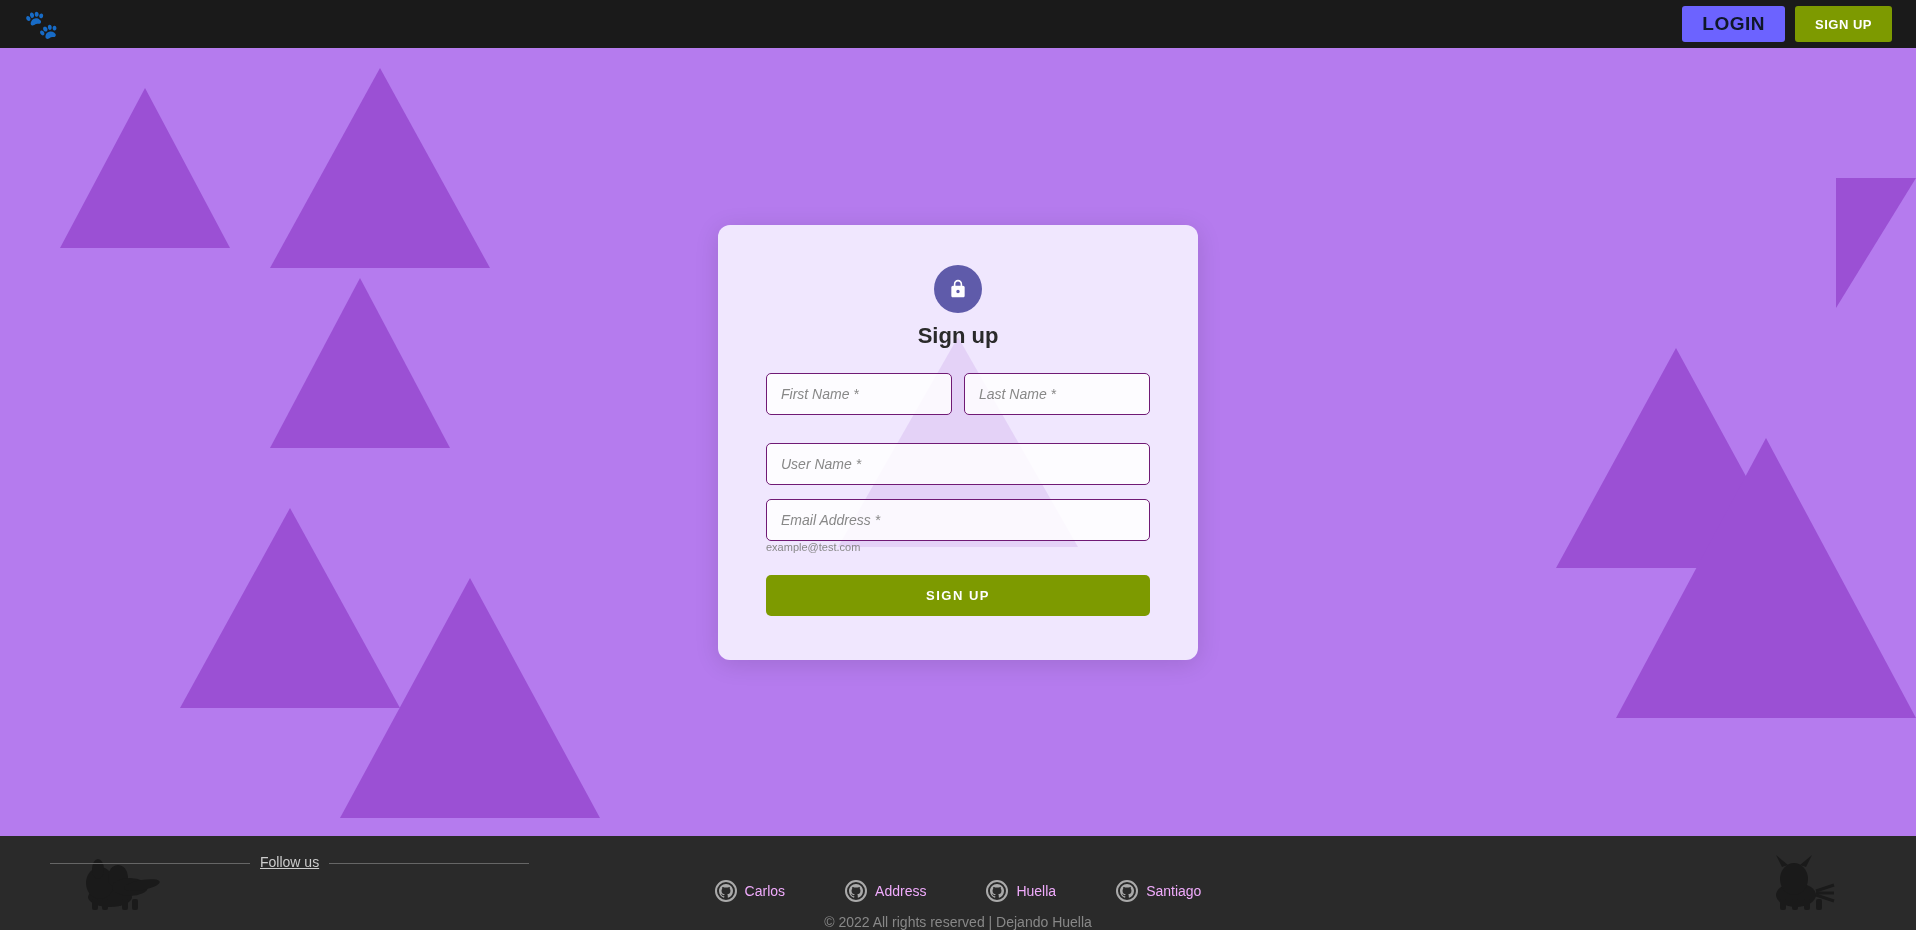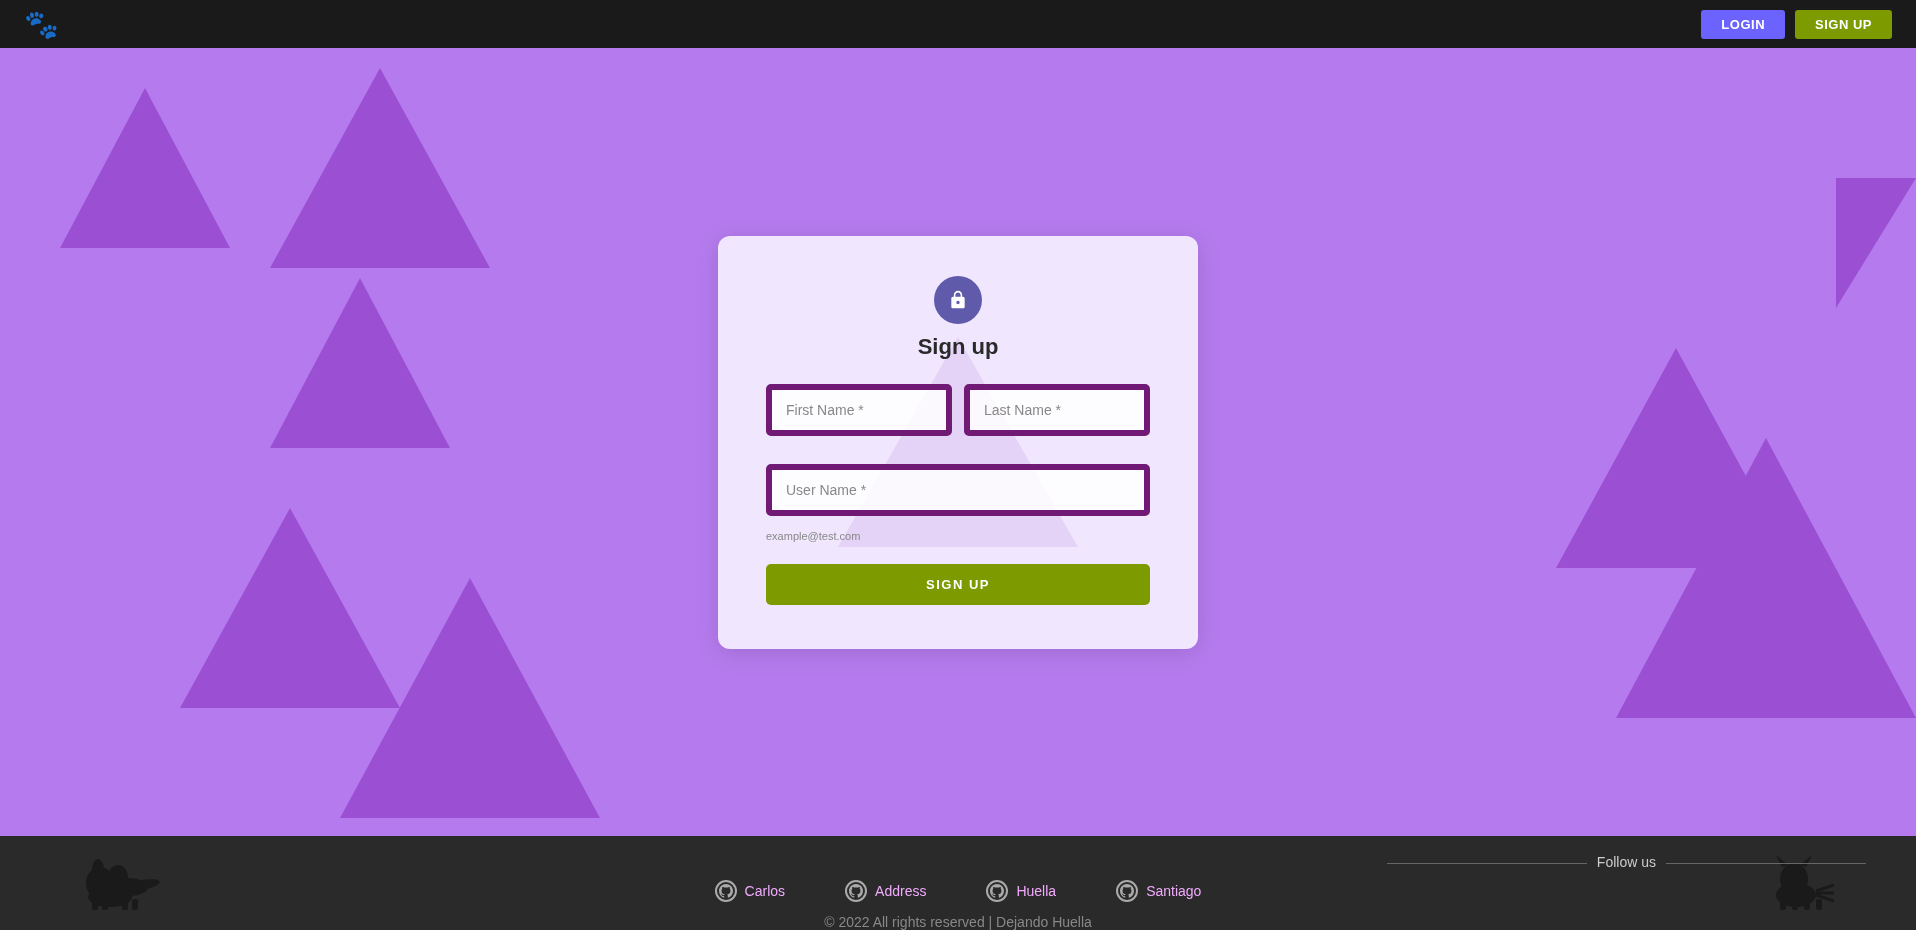--- a/index.html
+++ b/index.html
@@ -15,24 +15,24 @@
       padding: 0 24px;
       flex-shrink: 0;
     }
     .navbar-logo {
       font-size: 28px;
       color: #7ec85a;
     }
     .navbar-buttons { display: flex; gap: 10px; }
     .btn-login {
       background-color: #6c63ff;
-      color: #ffffff;
+      color: #0f172a;
       border: none;
       padding: 7px 20px;
-      font-size: 13px;
+      font-size: 19px;
       font-weight: 600;
       cursor: pointer;
       border-radius: 3px;
       letter-spacing: 0.5px;
     }
     .btn-signup-nav {
       background-color: #7d9a00;
       color: white;
       border: none;
       padding: 7px 20px;
@@ -124,28 +124,29 @@
       margin-bottom: 14px;
     }
     .form-group {
       display: flex;
       flex-direction: column;
       margin-bottom: 14px;
     }
     .form-group.half { flex: 1; }
 
     .form-input {
-      border: 6px solid #701a75;
+      border: 1px solid #701a75;
       border-radius: 5px;
       padding: 12px 14px;
       font-size: 14px;
       color: #444;
       background: rgba(255,255,255,0.85);
       outline: none;
       width: 100%;
+      font-style: italic;
     }
     .form-input::placeholder { color: #888; }
 
     .email-hint {
       font-size: 11px;
       color: #888;
     }
 
     .btn-signup-form {
       width: 100%;
@@ -162,25 +163,26 @@
     }
 
     
     .footer {
       background-color: #2a2a2a;
       padding: 18px 0 16px;
       flex-shrink: 0;
       color: white;
     }
     .footer-follow {
-      text-align: right;
+      text-align: left;
       font-size: 14px;
       color: #ccc;
       margin-bottom: 10px;
       position: relative;
+      text-decoration: underline;
     }
     .footer-follow::before, .footer-follow::after {
       content: '';
       display: inline-block;
       width: 200px;
       height: 1px;
       background: #666;
       vertical-align: middle;
       margin: 0 10px;
     }
@@ -261,20 +263,21 @@
         </div>
       </div>
 
       
       <div class="form-group">
         <input type="text" class="form-input" placeholder="User Name *" style="">
       </div>
 
       
       <div class="form-group">
+        <input type="email" class="form-input" placeholder="Email Address *" style="">
         <span class="email-hint">example@test.com</span>
       </div>
 
       
 
       
       <button class="btn-signup-form">SIGN UP</button>
     </div>
   </div>
 </main>

